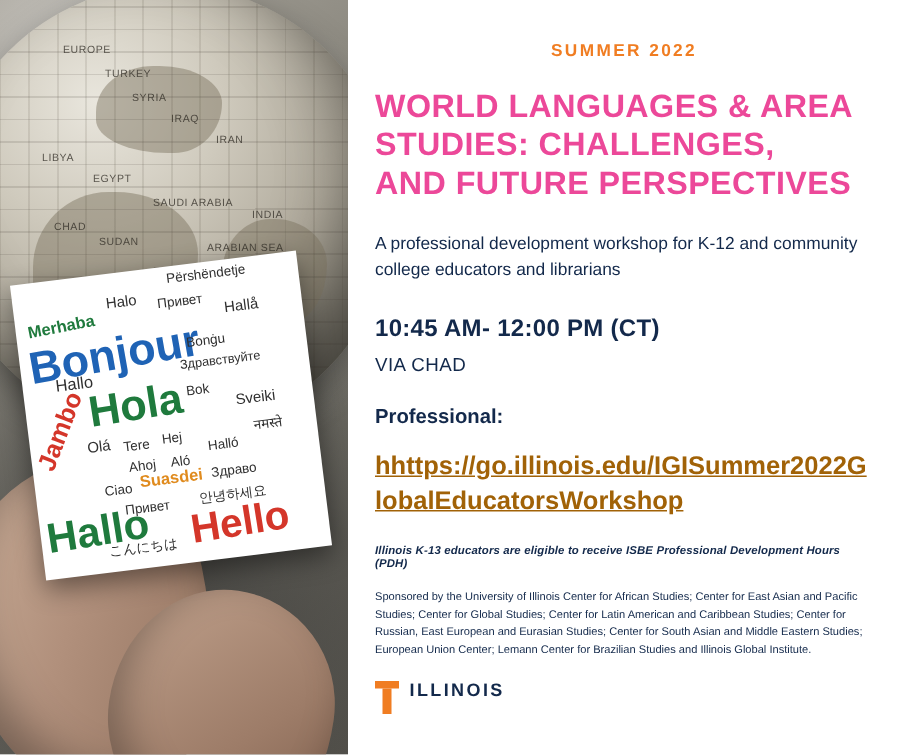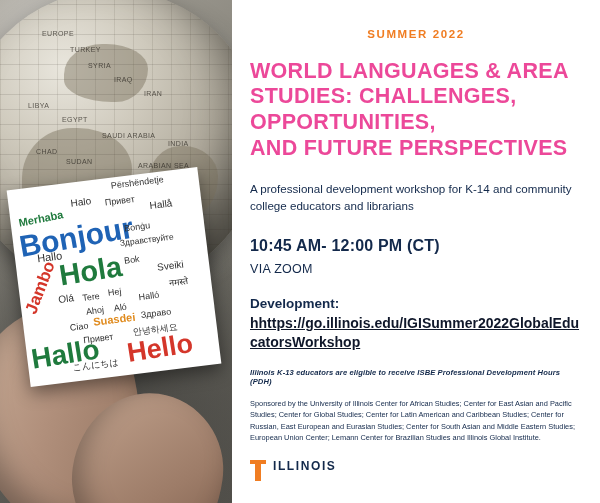--- a/index.html
+++ b/index.html
@@ -168,26 +168,26 @@
     display: block;
   }
   .reg-label {
     color: #13294b;
     font-size: 13.5px;
     font-weight: bold;
     margin: 18px 0 0 0;
   }
   .reg-link {
     display: block;
-    color: #0f172a;
-    font-size: 14px;
+    color: #a16207;
+    font-size: 17px;
     font-weight: bold;
     text-decoration: underline;
     line-height: 1.35;
-    margin-top: 3px;
+    margin-top: 15px;
     word-break: break-all;
     cursor: pointer;
   }
   .pdh {
     color: #13294b;
     font-size: 7.6px;
     font-weight: bold;
     font-style: italic;
     margin: 16px 0 0 0;
     letter-spacing: .1px;
@@ -286,32 +286,31 @@
   </div>
 
   <div class="content">
     <div class="eyebrow">
       <div>SUMMER 2022</div>
     </div>
 
     <h1 class="title">
       <div>WORLD LANGUAGES &amp; AREA</div>
       <div>STUDIES: CHALLENGES,</div>
-      <div>OPPORTUNITIES,</div>
       <div>AND FUTURE PERSPECTIVES</div>
     </h1>
 
-    <p class="subtitle">A professional development workshop for K-14 and community college educators and librarians</p>
+    <p class="subtitle">A professional development workshop for K-12 and community college educators and librarians</p>
 
     <div class="when">
       <div class="line2">10:45 AM- 12:00 PM (CT)</div>
-      <span class="via">VIA ZOOM</span>
-    </div>
-
-    <div class="reg-label">Development:</div>
+      <span class="via">VIA CHAD</span>
+    </div>
+
+    <div class="reg-label">Professional:</div>
     <a class="reg-link" href="#">hhttps://go.illinois.edu/IGISummer2022GlobalEducatorsWorkshop</a>
 
     <div class="pdh">Illinois K-13 educators are eligible to receive ISBE Professional Development Hours (PDH)</div>
 
     <div class="sponsors">Sponsored by the University of Illinois Center for African Studies; Center for East Asian and Pacific Studies; Center for Global Studies; Center for Latin American and Caribbean Studies; Center for Russian, East European and Eurasian Studies; Center for South Asian and Middle Eastern Studies; European Union Center; Lemann Center for Brazilian Studies and Illinois Global Institute.</div>
 
     <div class="logo">
       <div class="logo-mark">
         <div class="bar top"></div>
         <div class="bar mid"></div>

